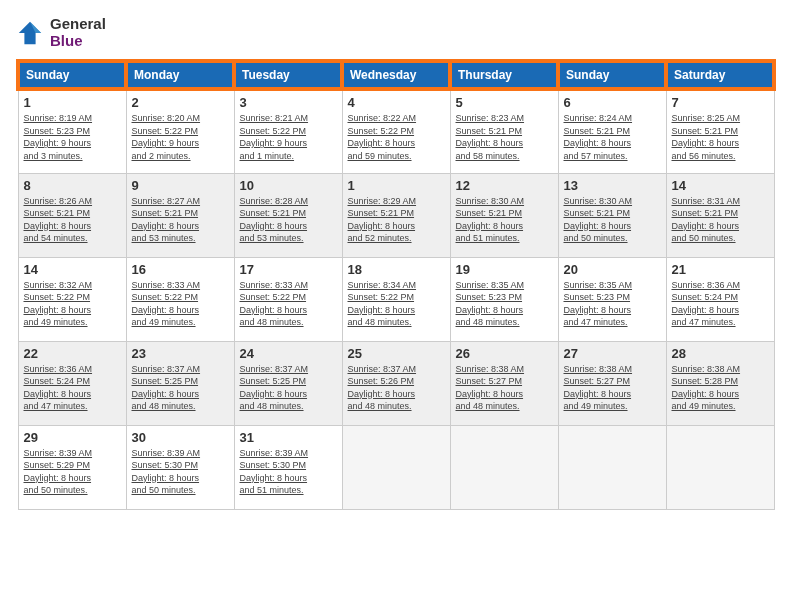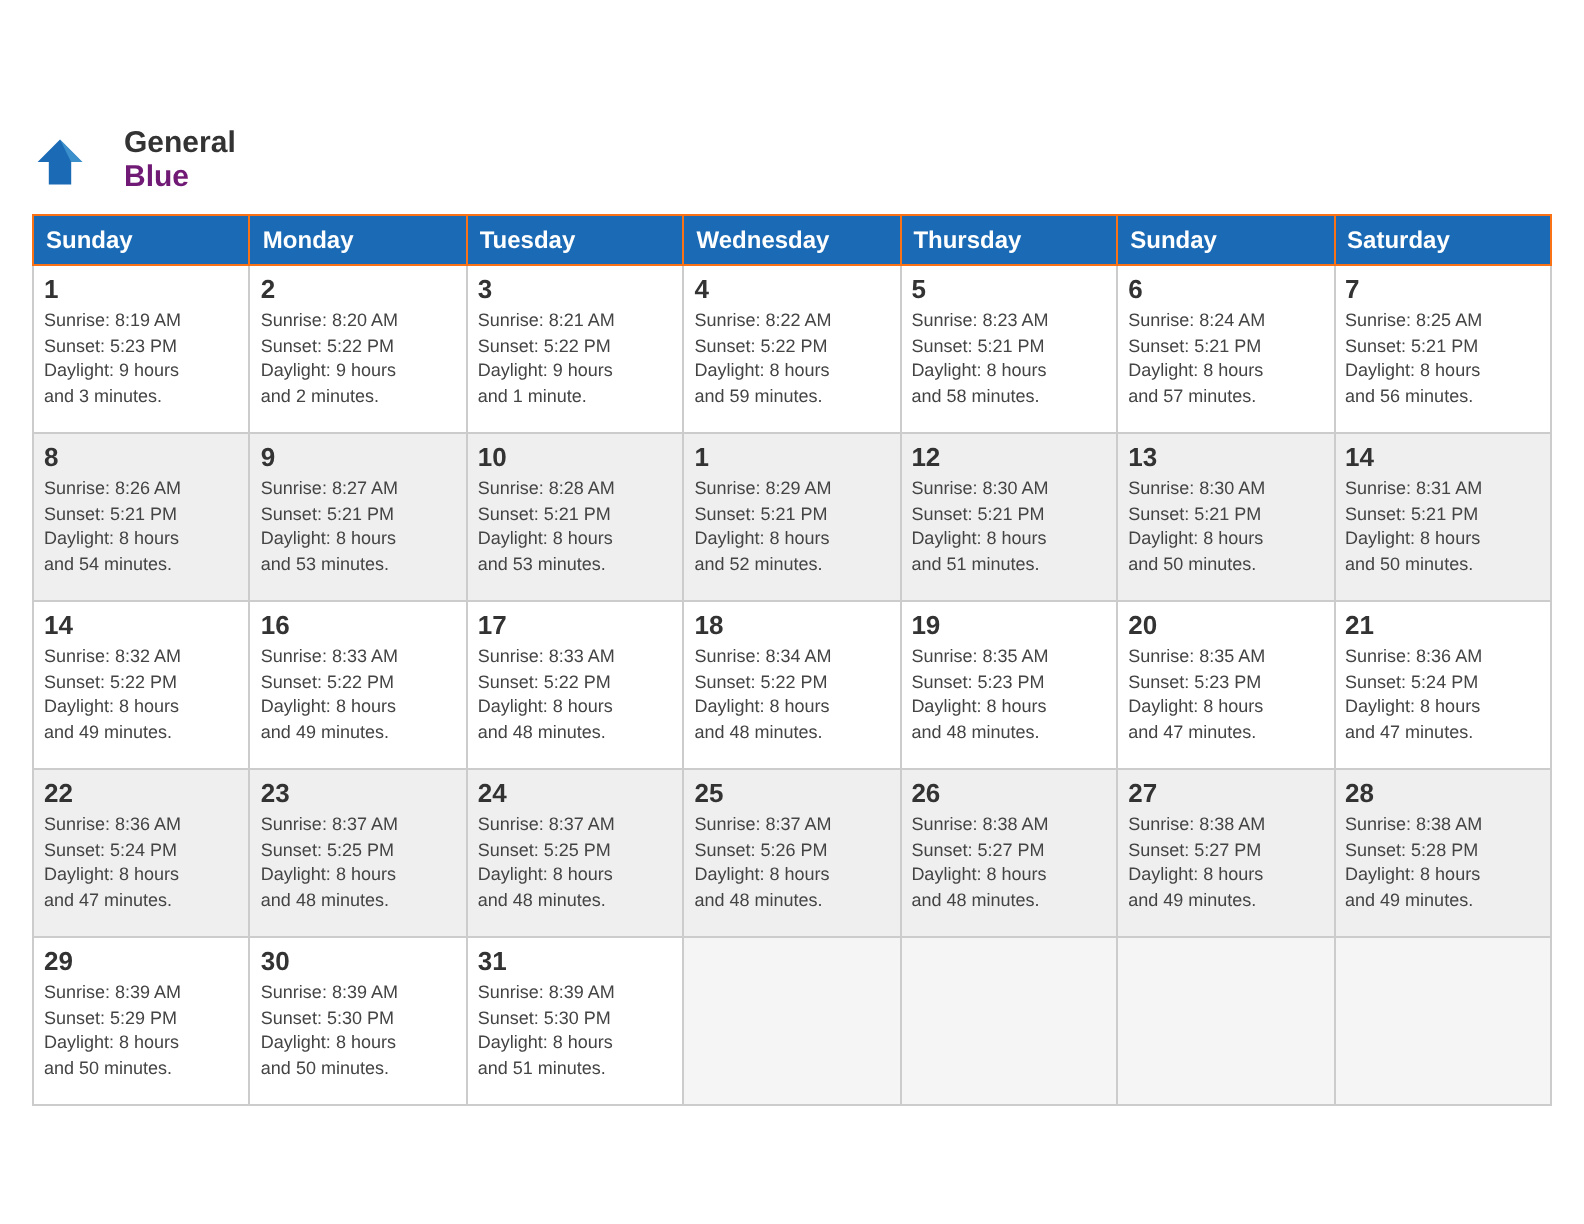--- a/index.html
+++ b/index.html
@@ -18,22 +18,21 @@
     }
     .header {
       display: flex;
       justify-content: space-between;
       align-items: flex-start;
       margin-bottom: 10px;
     }
     .logo {
       display: flex;
       align-items: center;
-      gap: 18px;
-      margin-top: 48px;
+      gap: 6px;
     }
     .logo-text {
       display: flex;
       flex-direction: column;
       line-height: 1.1;
     }
     .logo-general {
       font-size: 15px;
       font-weight: bold;
       color: #333;
@@ -64,21 +63,21 @@
       border-collapse: collapse;
       table-layout: fixed;
     }
     .calendar th {
       background: #1a6ab5;
       color: #fff;
       font-size: 12px;
       font-weight: bold;
       padding: 5px 6px;
       text-align: left;
-      border: 1px solid #f97316;
+      border: 4px solid #f97316;
     }
     .calendar td {
       border: 1px solid #ccc;
       vertical-align: top;
       padding: 4px 5px;
       font-size: 9.5px;
       color: #333;
       background: #fff;
       height: 84px;
     }
@@ -89,20 +88,21 @@
       font-size: 13px;
       font-weight: bold;
       color: #333;
       display: block;
       margin-bottom: 2px;
     }
     .day-info {
       font-size: 9px;
       color: #444;
       line-height: 1.4;
+      text-decoration: underline;
     }
     .row-shaded td {
       background: #efefef;
     }
   </style>
 </head>
 <body>
 
 <div class="page">
   <div class="header">

